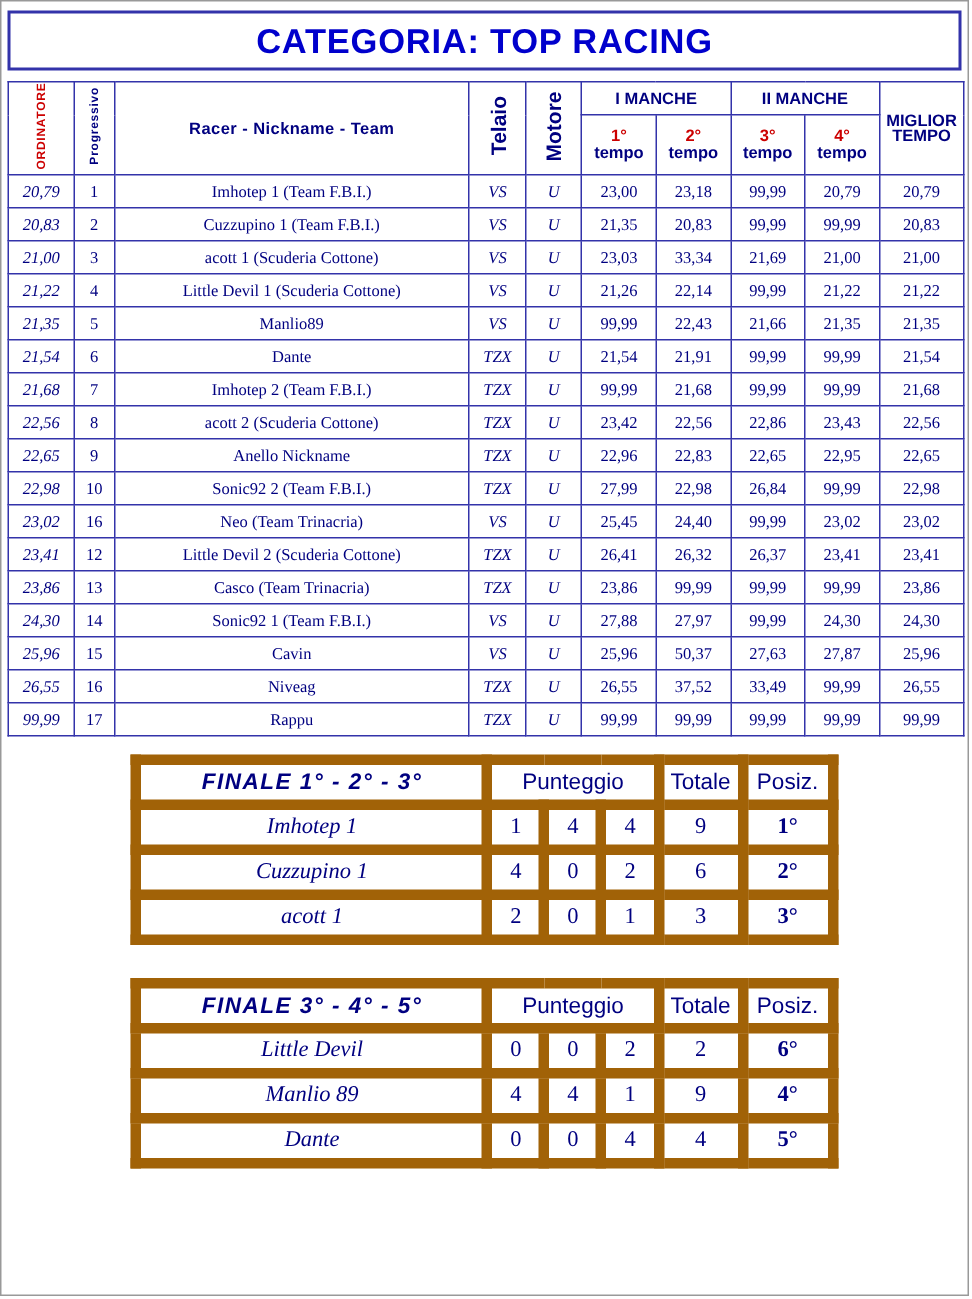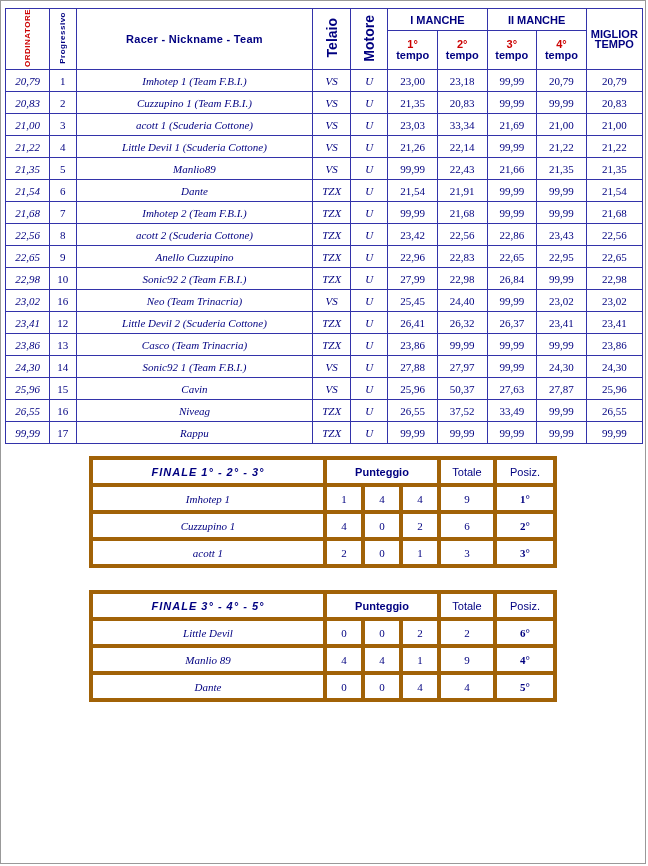--- a/index.html
+++ b/index.html
@@ -121,21 +121,20 @@
     font-size: 11px;
     font-style: italic;
     color: #000080;
   }
   td.prog {
     font-size: 11px;
   }
   td.racer {
     text-align: left;
     padding-left: 6px;
-    font-style: italic;
     font-size: 11.5px;
   }
   td.telaio, td.motore {
     font-style: italic;
     font-size: 11px;
   }
   td.time {
     font-size: 11px;
   }
   td.best {
@@ -146,41 +145,41 @@
   .finals-zone {
     margin-top: 12px;
   }
   table.final {
     border-collapse: collapse;
     margin: 0 auto;
     table-layout: fixed;
     width: 466px;
   }
   table.final th, table.final td {
-    border: 4px solid #a16207;
+    border: 7px solid #a16207;
     height: 23px;
-    font-size: 11px;
+    font-size: 15px;
     color: #000080;
     text-align: center;
     vertical-align: middle;
     padding: 0;
     background: #ffffff;
   }
   th.final-title {
     font-family: "Liberation Sans", sans-serif;
     font-style: italic;
     font-weight: bold;
     font-size: 15px;
     color: #cc0000;
     letter-spacing: 1px;
   }
   th.punteggio {
     font-family: "Liberation Sans", sans-serif;
     font-size: 10px;
-    font-weight: bold;
+    font-weight: normal;
   }
   th.totale, th.posiz {
     font-family: "Liberation Sans", sans-serif;
     font-size: 10px;
     font-weight: normal;
     margin-left: 40px;
   }
   td.fname {
     text-align: left;
     padding-left: 8px;
@@ -199,20 +198,23 @@
     font-weight: bold;
     color: #cc0000;
   }
   .spacer-22 { height: 22px; }
 </style>
 </head>
 <body>
 
 <div class="page">
 
+  <div class="title-wrap">
+    <div class="title">CATEGORIA: TOP RACING</div>
+  </div>
 
   <table class="main">
     <colgroup>
       <col style="width:40px">
       <col style="width:24px">
       <col style="width:215px">
       <col style="width:34px">
       <col style="width:34px">
       <col style="width:45px">
       <col style="width:45px">
@@ -347,21 +349,21 @@
           <td class="motore">U</td>
           <td class="time">23,42</td>
           <td class="time">22,56</td>
           <td class="time">22,86</td>
           <td class="time">23,43</td>
           <td class="best">22,56</td>
         </tr>
         <tr>
           <td class="ord">22,65</td>
           <td class="prog">9</td>
-          <td class="racer">Anello Cuzzupino</td>
+          <td class="racer">Anello Nickname</td>
           <td class="telaio">TZX</td>
           <td class="motore">U</td>
           <td class="time">22,96</td>
           <td class="time">22,83</td>
           <td class="time">22,65</td>
           <td class="time">22,95</td>
           <td class="best">22,65</td>
         </tr>
         <tr>
           <td class="ord">22,98</td>

